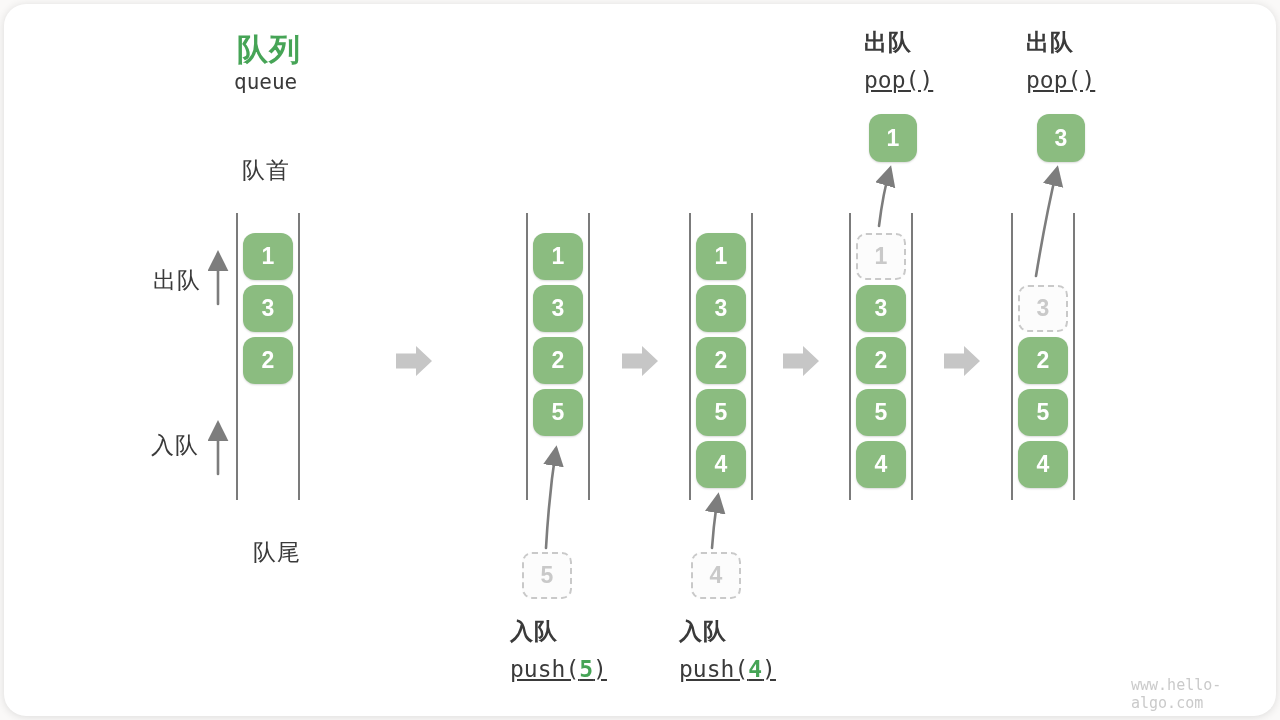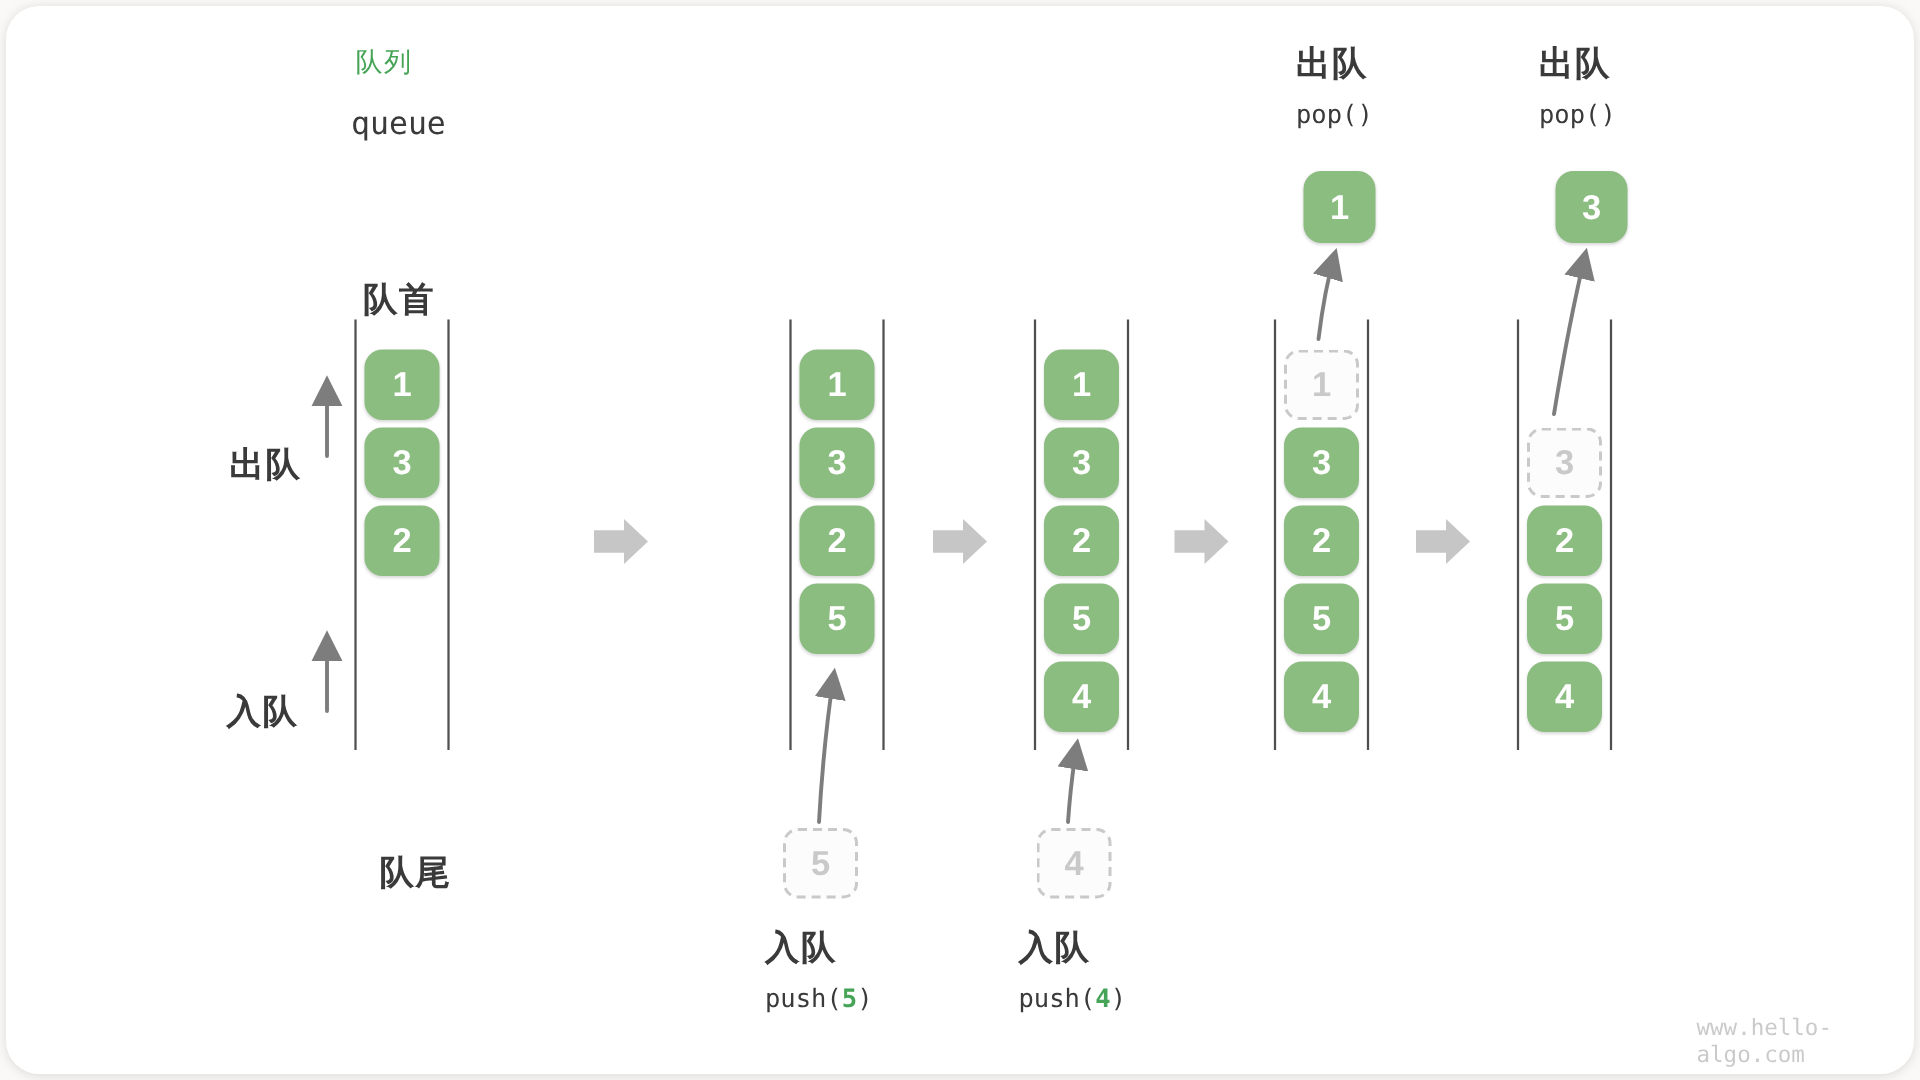--- a/index.html
+++ b/index.html
@@ -18,29 +18,29 @@
     font-family:"Liberation Sans","DejaVu Sans",sans-serif;
   }
   .card{
     position:absolute;left:4px;top:4px;right:4px;bottom:4px;
     background:#ffffff;border-radius:22px;
     box-shadow:0 1px 8px rgba(0,0,0,0.12);
   }
   .overlay{position:absolute;left:0;top:0;width:1280px;height:720px;}
   .abs{position:absolute;}
   .title{
-    left:237px;top:29px;font-size:18px;font-weight:normal;
+    left:237px;top:29px;font-size:31px;font-weight:bold;
     color:var(--accent-green);letter-spacing:1px;
   }
   .subtitle{
     left:234px;top:70px;font-size:21px;color:var(--text-dark);
     font-family:"DejaVu Sans Mono","Liberation Mono",monospace;
   }
   .side-label{
-    font-size:23px;font-weight:bold;color:var(--text-dark);letter-spacing:1px;margin-top:29px;
+    font-size:23px;font-weight:normal;color:var(--text-dark);letter-spacing:1px;
   }
   .lbl-front{left:242px;top:155px;}
   .lbl-rear{left:253px;top:537px;}
   .lbl-dequeue{left:153px;top:265px;}
   .lbl-enqueue{left:151px;top:430px;}
   .qbox{
     position:absolute;width:50px;height:47px;border-radius:12px;
     display:flex;align-items:center;justify-content:center;
     font-size:23px;font-weight:bold;box-sizing:border-box;
   }
@@ -49,22 +49,23 @@
     box-shadow:0 1px 2px rgba(0,0,0,0.15);
   }
   .qbox.dashed{
     background:#fcfcfc;border:2px dashed var(--muted-gray);
     color:var(--muted-gray);border-radius:10px;
   }
   .popbox{width:48px;height:48px;}
   .op-group{position:absolute;color:var(--text-dark);}
   .op-label{font-size:23px;font-weight:bold;letter-spacing:1px;}
   .op-code{
-    margin-top:9px;font-size:17px;
+    margin-top:9px;font-size:23px;
     font-family:"DejaVu Sans Mono","Liberation Mono",monospace;
+    text-decoration:underline;
   }
   .op-code .arg{color:var(--accent-green);font-weight:bold;}
   .watermark{
     left:1131px;top:676px;font-size:15px;color:var(--watermark-gray);
     font-family:"DejaVu Sans Mono","Liberation Mono",monospace;
   }
 </style>
 </head>
 <body>
 

